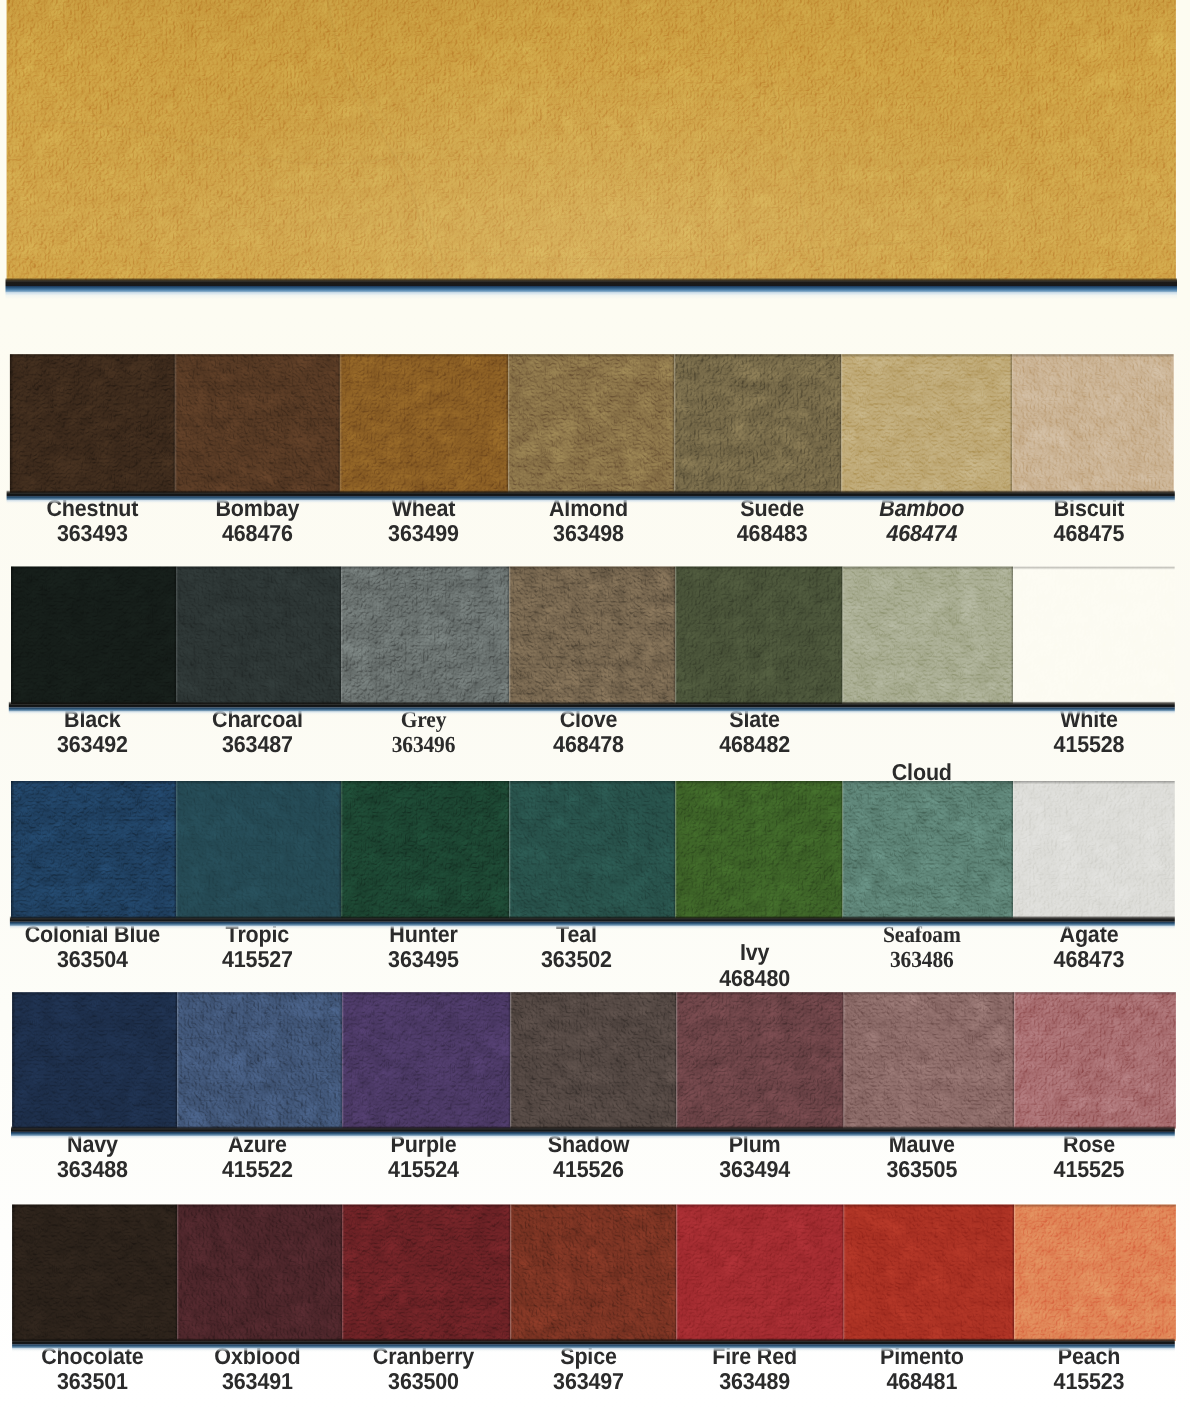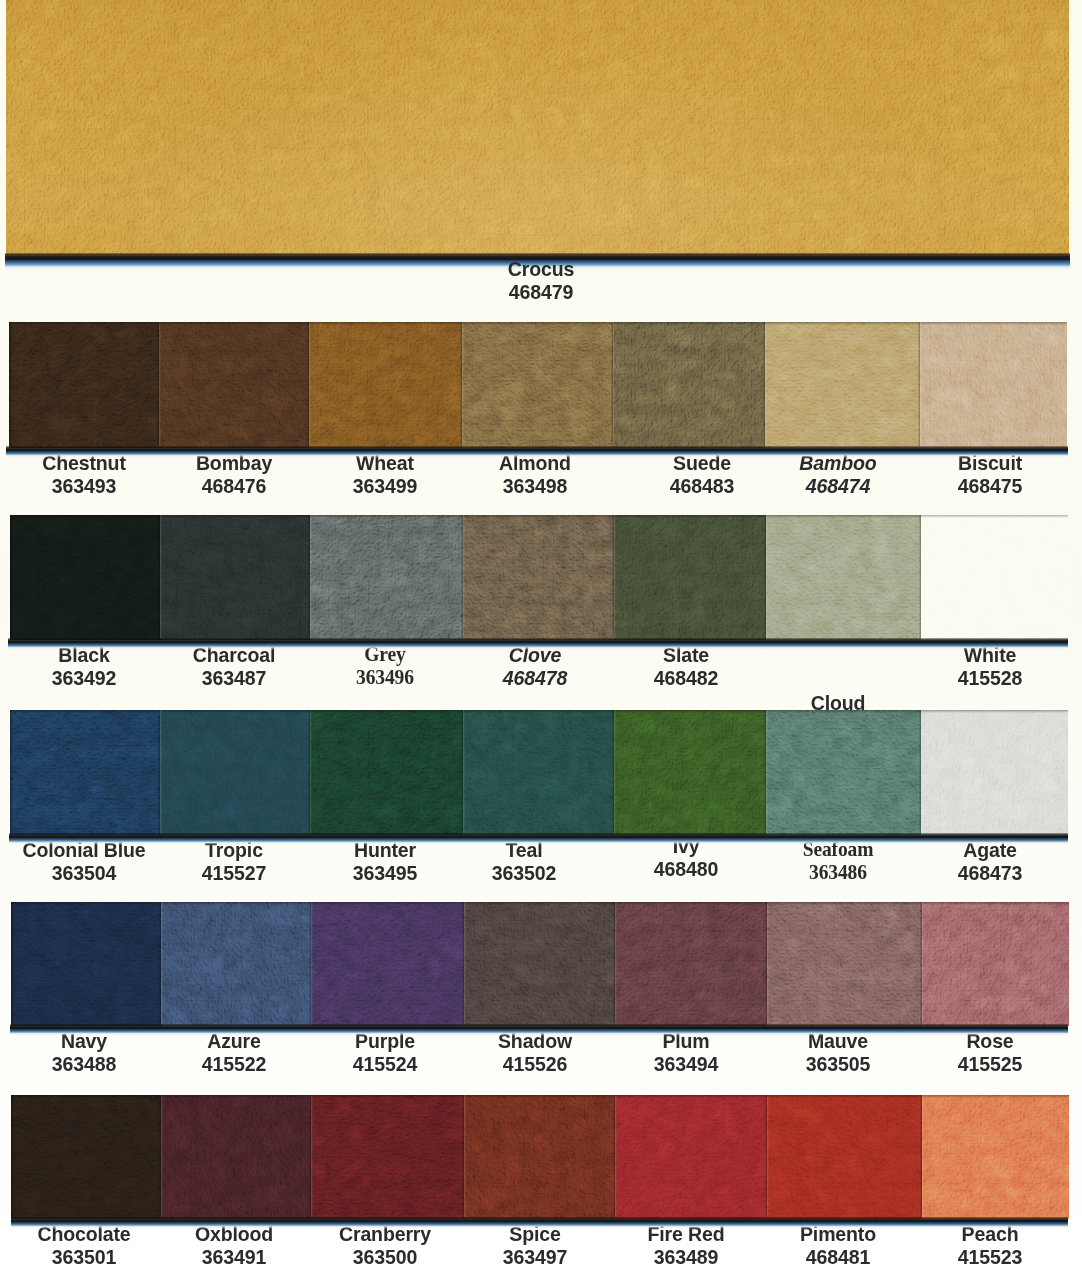--- a/index.html
+++ b/index.html
@@ -1351,21 +1351,21 @@
             <svg preserveAspectRatio="none">
               <rect x="0" y="0" width="100%" height="100%" fill="#808080" filter="url(#gK11)" opacity="0.132"></rect>
               <rect x="0" y="0" width="100%" height="100%" fill="#808080" filter="url(#gC11)" opacity="0.20400000000000001"></rect>
               <rect x="0" y="0" width="100%" height="100%" fill="#808080" filter="url(#gF11)" opacity="0.24"></rect>
             </svg>
           </div>
           <div class="topshade"></div>
           <div class="seam" style="right: 0px; width: 2px; height: 123px; background: linear-gradient(to right, rgba(0, 0, 0, 0.04), rgba(0, 0, 0, 0.3));"></div>
           <div class="seam" style="left: 0px; width: 2px; height: 123px; background: linear-gradient(to right, rgba(255, 255, 255, 0.16), rgba(255, 255, 255, 0));"></div>
         </div>
-        <div class="label" style="left: 425px; width: 220px; top: 128px; font-style: italic;">
+        <div class="label" style="left: 425px; width: 220px; top: 128px;">
           <div>Clove</div>
           <div>468478</div>
         </div>
         <div class="swatch" style="left: 613.6px; width: 152px; height: 125px; background: rgb(75, 85, 58);">
           <div class="tex">
             <svg preserveAspectRatio="none">
               <rect x="0" y="0" width="100%" height="100%" fill="#808080" filter="url(#gK12)" opacity="0.099"></rect>
               <rect x="0" y="0" width="100%" height="100%" fill="#808080" filter="url(#gC12)" opacity="0.15300000000000002"></rect>
               <rect x="0" y="0" width="100%" height="100%" fill="#808080" filter="url(#gF12)" opacity="0.18000000000000002"></rect>
             </svg>
@@ -1485,21 +1485,21 @@
             <svg preserveAspectRatio="none">
               <rect x="0" y="0" width="100%" height="100%" fill="#808080" filter="url(#gK19)" opacity="0.099"></rect>
               <rect x="0" y="0" width="100%" height="100%" fill="#808080" filter="url(#gC19)" opacity="0.15300000000000002"></rect>
               <rect x="0" y="0" width="100%" height="100%" fill="#808080" filter="url(#gF19)" opacity="0.18000000000000002"></rect>
             </svg>
           </div>
           <div class="topshade"></div>
           <div class="seam" style="right: 0px; width: 2px; height: 123px; background: linear-gradient(to right, rgba(0, 0, 0, 0.04), rgba(0, 0, 0, 0.3));"></div>
           <div class="seam" style="left: 0px; width: 2px; height: 123px; background: linear-gradient(to right, rgba(255, 255, 255, 0.16), rgba(255, 255, 255, 0));"></div>
         </div>
-        <div class="label" style="left: 576px; width: 220px; top: 124px;">
+        <div class="label" style="left: 576px; width: 220px; top: 145px;">
           <div>Ivy</div>
           <div>468480</div>
         </div>
         <div class="swatch" style="left: 766.2px; width: 155px; height: 125px; background: rgb(95, 134, 121);">
           <div class="tex">
             <svg preserveAspectRatio="none">
               <rect x="0" y="0" width="100%" height="100%" fill="#808080" filter="url(#gK20)" opacity="0.099"></rect>
               <rect x="0" y="0" width="100%" height="100%" fill="#808080" filter="url(#gC20)" opacity="0.15300000000000002"></rect>
               <rect x="0" y="0" width="100%" height="100%" fill="#808080" filter="url(#gF20)" opacity="0.18000000000000002"></rect>
             </svg>
@@ -1768,17 +1768,13 @@
           <div class="sl-blue"></div>
           <div class="sl-fade"></div>
         </div>
       </div>
     </div>
 <div class="shadowline" style="left: 5px; width: 1065px; top: 253px; height: 20px;">
       <div class="sl-dark" style="height:7px;background:linear-gradient(to bottom, rgba(28,20,8,0.35) 0%, rgba(22,17,10,0.80) 26%, rgba(16,14,12,0.95) 55%, rgba(14,16,20,0.96) 100%)"></div>
       <div class="sl-blue" style="top:7px;height:6px;background:linear-gradient(to bottom, #1b3656 0%, #2d5c85 30%, #5b8cb3 65%, #a9c4d8 100%)"></div>
       <div class="sl-fade" style="top:13px;height:6px;background:linear-gradient(to bottom, rgba(200,220,236,0.9) 0%, rgba(232,240,240,0.48) 45%, rgba(250,250,244,0) 100%)"></div>
     </div>
-    <div class="label" style="left: 441px; width: 200px; top: 257px;">
-      <div>Crocus</div>
-      <div>468479</div>
-    </div>
   </div>
 
 </body></html>

